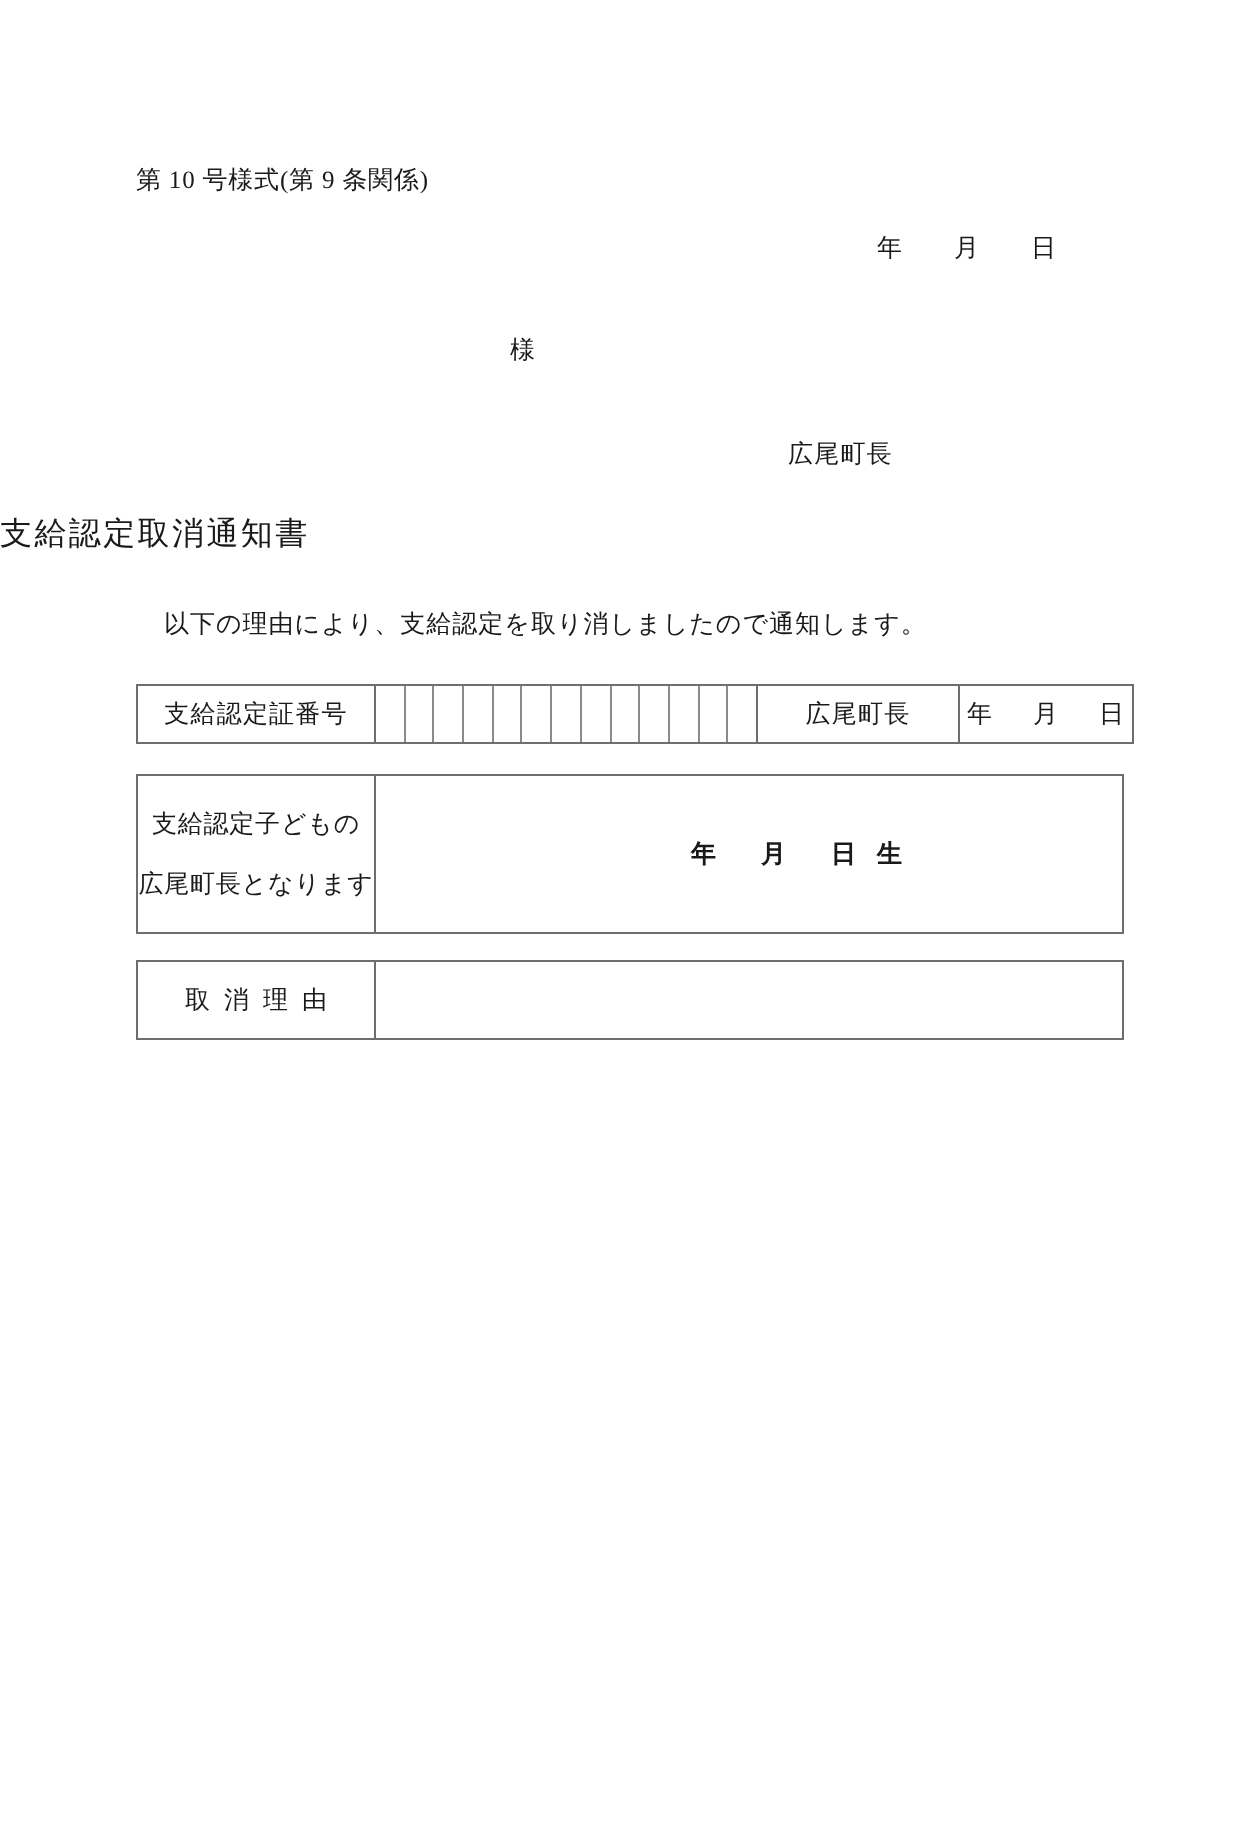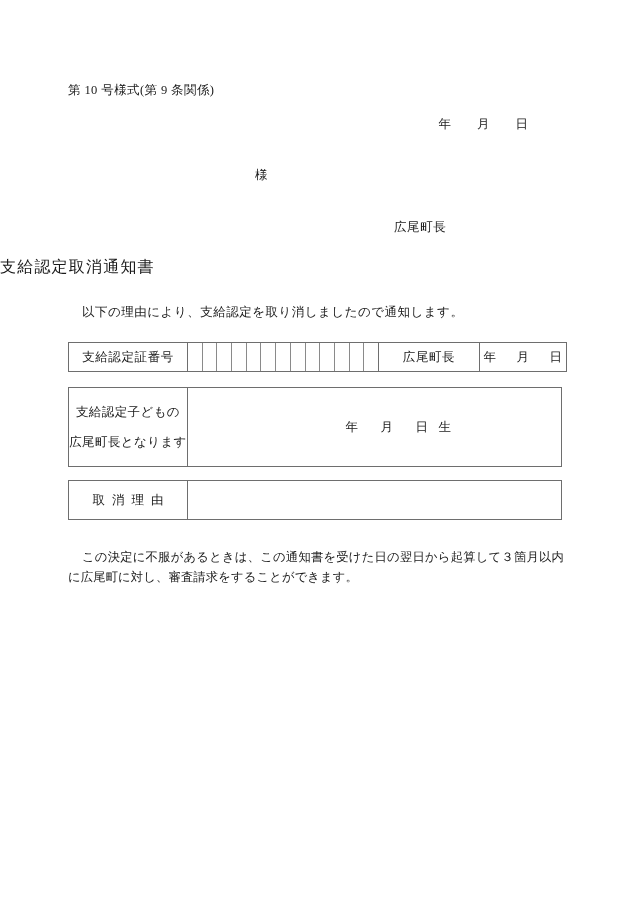--- a/index.html
+++ b/index.html
@@ -133,20 +133,21 @@
     line-height: 30px;
     letter-spacing: 0.4px;
     white-space: nowrap;
   }
   .child-label .l2 { display: block; }
   .child-value {
     text-align: left;
     padding-left: 48px !important;
     letter-spacing: 0.5px;
     white-space: nowrap;
+    font-weight: bold;
   }
   .child-value .g { display: inline-block; width: 22px; }
 
   .reason-label {
     height: 38px;
     letter-spacing: 7px;
     text-indent: 7px;
     white-space: nowrap;
   }
   .reason-body { height: 38px; }
@@ -233,16 +234,15 @@
   <table class="tbl" id="table-reason">
     <tbody>
         <tr>
       <td class="reason-label" style="width:118px">取消理由</td>
       <td class="reason-body"></td>
     </tr>
   </tbody>
     </table>
 
   <div class="body-text">
-    <p>この決定に不服があるときは、この通知書を受けた日の翌日から起算して３箇月以内に広尾町に対し、審査請求をすることができます。</p>
   </div>
 
 </div>
 
 </body></html>

